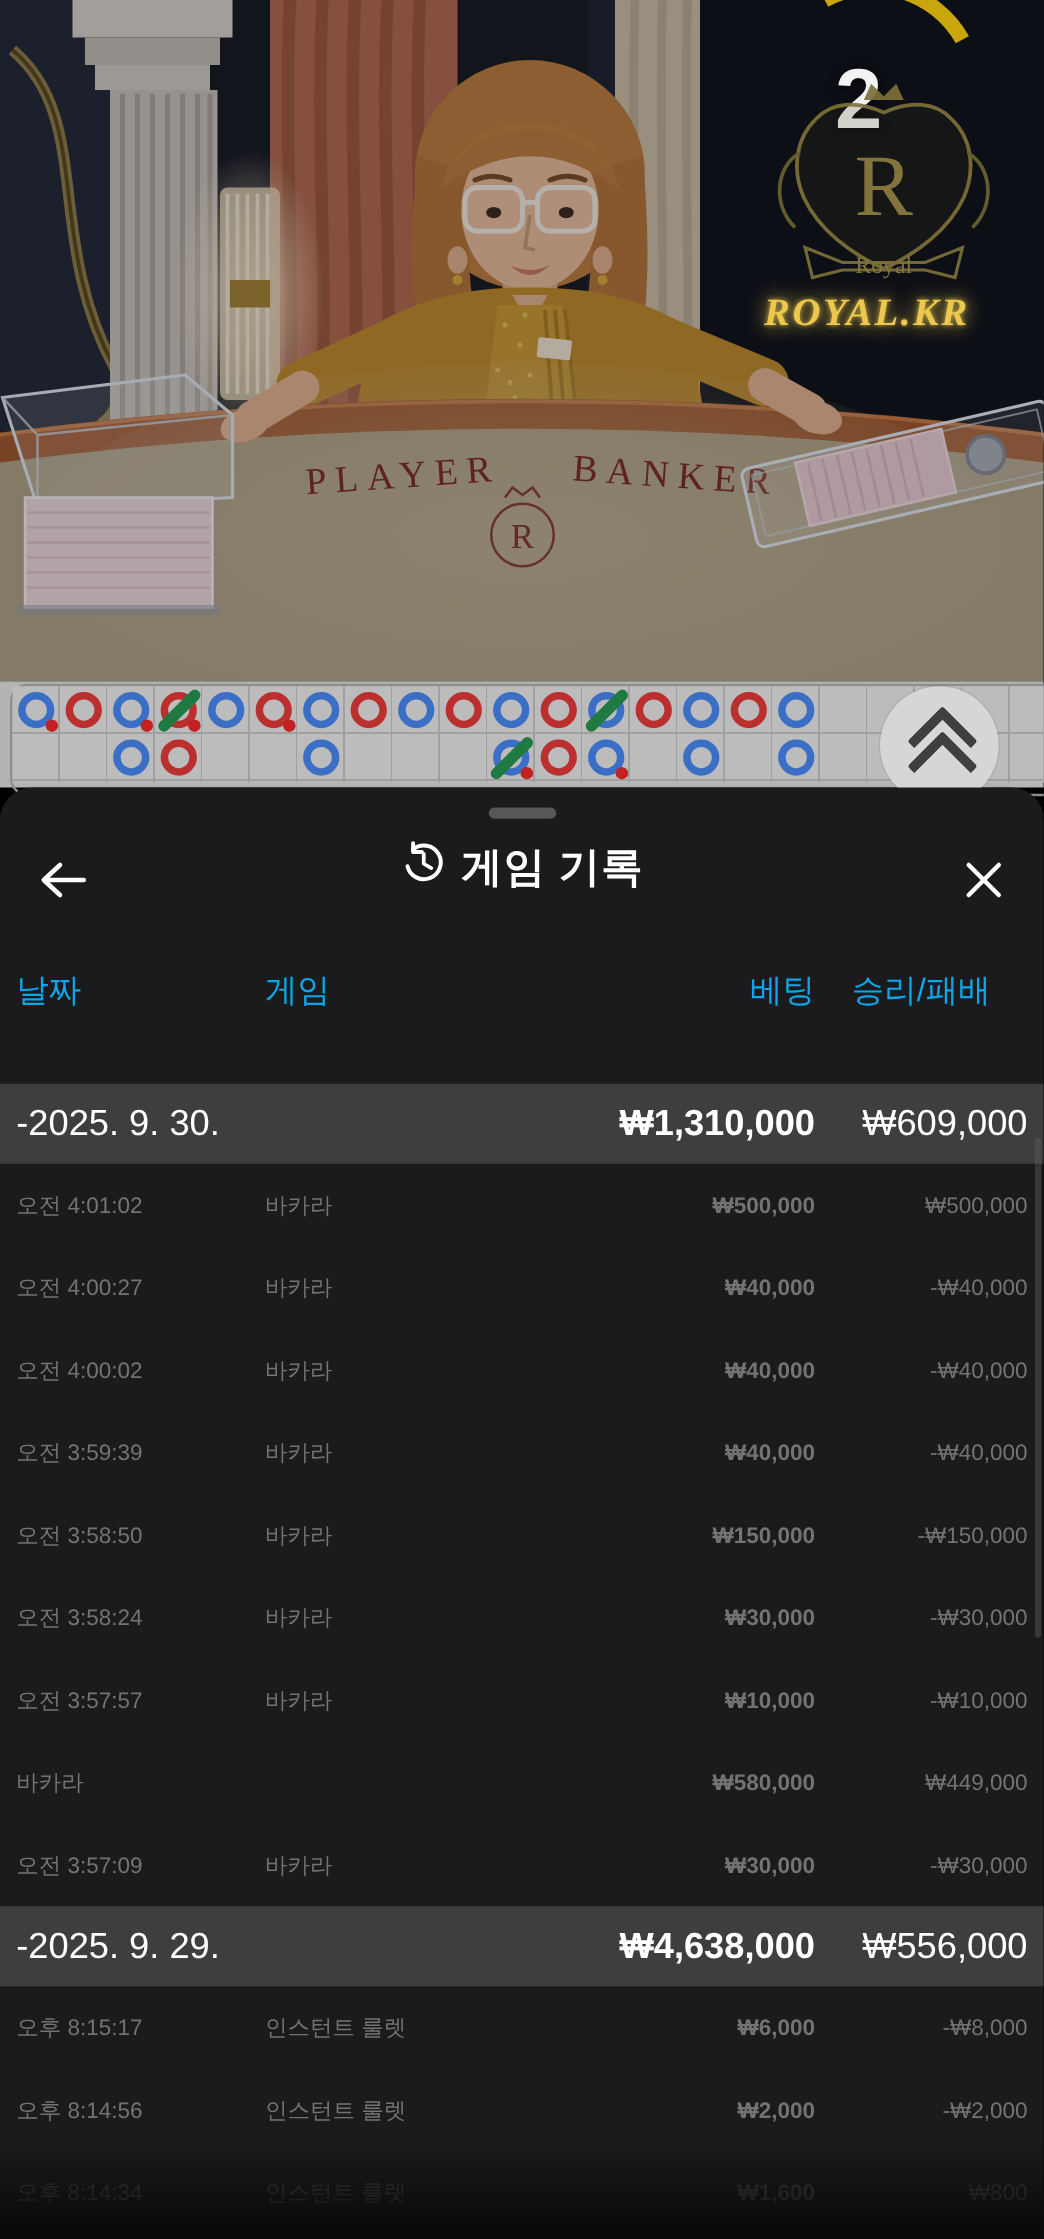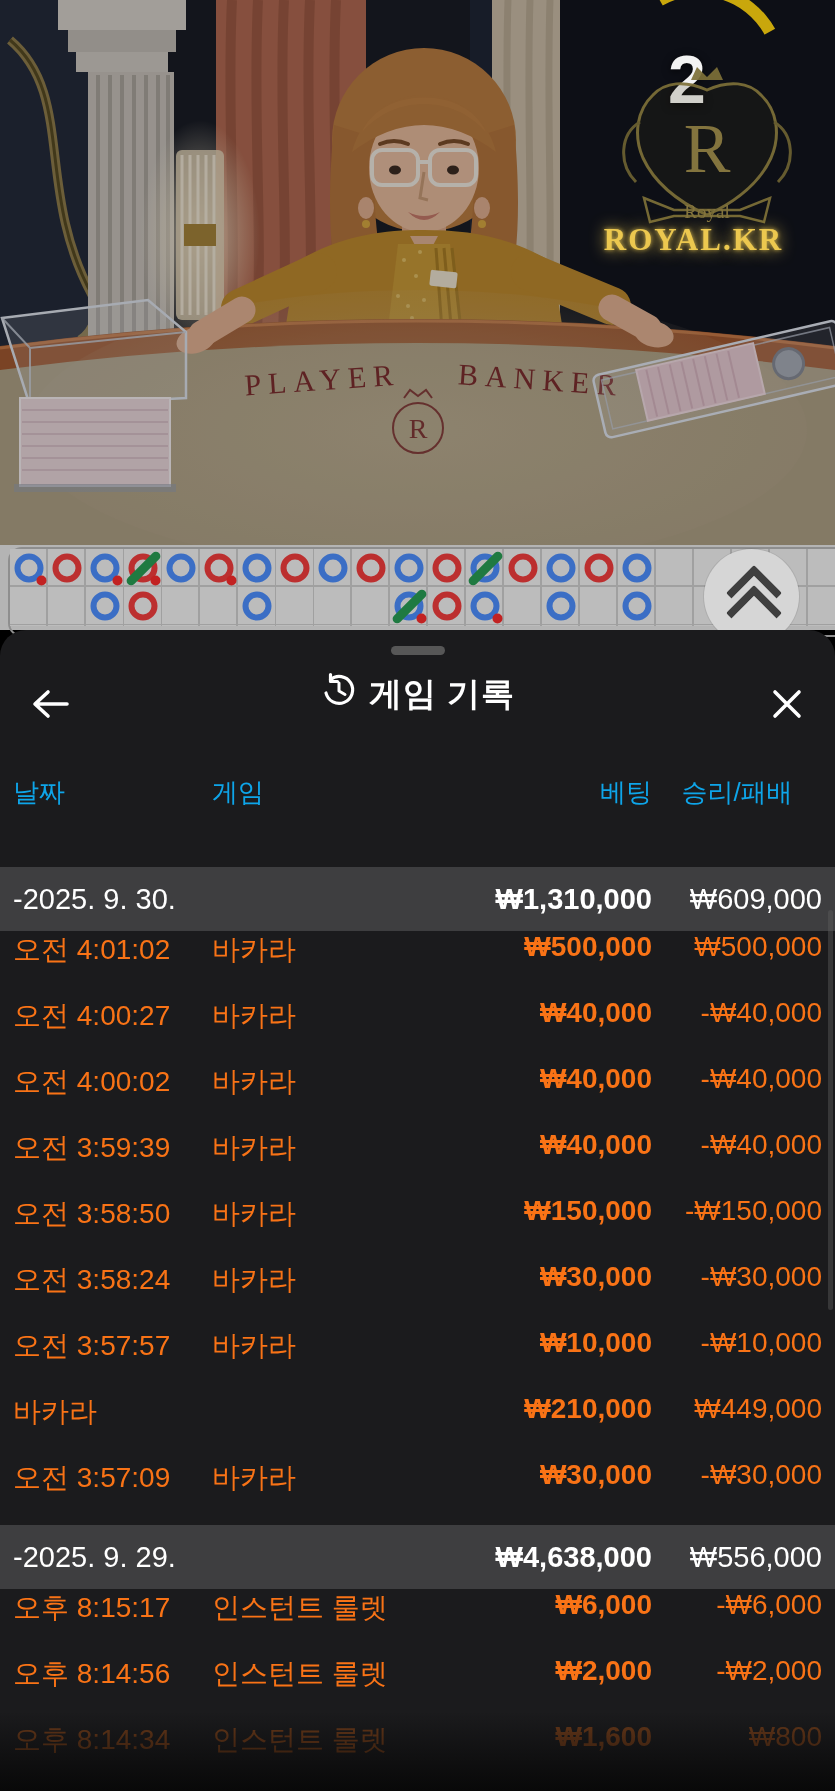--- a/index.html
+++ b/index.html
@@ -7,23 +7,23 @@
        font-family:"Liberation Sans",sans-serif;-webkit-font-smoothing:antialiased;}
 
   
   .video{position:absolute;left:0;top:0;width:835px;height:545px;overflow:hidden;background:#14161d;}
   .video .dim{position:absolute;inset:0;background:rgba(8,9,12,.26);pointer-events:none;}
   .timer-arc{position:absolute;left:612px;top:-16px;width:150px;height:150px;border-radius:50%;
              border:12px solid transparent;border-top-color:#c9a70c;transform:rotate(16deg);}
   .round-badge{position:absolute;left:668px;top:40px;font-size:68px;font-weight:700;color:#f3f3f3;
                text-shadow:0 2px 8px rgba(0,0,0,.7);}
   .crest{position:absolute;left:612px;top:60px;width:190px;height:175px;opacity:.92;}
-  .brand{position:absolute;left:556px;top:222px;width:275px;text-align:center;
+  .brand{position:absolute;left:556px;top:232px;width:275px;text-align:center;
          font-family:"Liberation Serif",serif;font-weight:700;font-size:31px;letter-spacing:2px;
-         color:#ecc84f;text-shadow:0 0 16px rgba(238,204,84,.9),0 0 4px rgba(238,204,84,.8);}
+         color:#ecc84f;text-shadow:0 0 16px rgba(238,204,84,.9),0 0 4px rgba(238,204,84,.8);font-style:italic;}
 
   
   .roadmap{position:absolute;left:0;top:545px;width:835px;height:85px;background:#b4b4b4;}
   .rm-panel{position:absolute;left:8px;top:2px;width:840px;height:86px;border:2px solid #8e8e8e;border-radius:14px;}
   .rm-grid{position:absolute;left:10px;top:4px;width:836px;height:77px;background:
       repeating-linear-gradient(to right,transparent 0 36.5px,#a0a0a0 36.5px 38px),
       repeating-linear-gradient(to bottom,transparent 0 36.5px,#a0a0a0 36.5px 38px),#bcbcbc;}
   .rm-cell{position:absolute;width:29px;height:29px;border-radius:50%;box-sizing:border-box;
            transform:translate(-50%,-50%);}
   .rm-cell.blue{border:6.5px solid #3b6ec5;}
@@ -49,22 +49,22 @@
   .title-wrap{position:absolute;left:0;top:0;width:100%;height:62px;display:flex;align-items:flex-start;justify-content:center;gap:13px;}
   .sheet-title{font-size:33px;font-weight:700;color:#ffffff;letter-spacing:1px;}
 
   .col-header{position:absolute;left:0;top:131px;width:100%;height:63px;display:flex;align-items:center;
               box-sizing:border-box;padding:0 13px;font-size:26px;color:#0ea5e9;}
   .c-date{width:199px;} .c-game{flex:1;} .c-bet{width:215px;text-align:right;} .c-win{width:170px;text-align:center;}
 
   .groups{position:absolute;left:0;top:194px;width:100%;margin-top:43px;}
   .group-row{height:64px;background:#3e3e40;display:flex;align-items:center;box-sizing:border-box;
              padding:0 13px;font-size:29px;color:#ffffff;}
-  .data-row{height:66px;display:flex;align-items:flex-start;box-sizing:border-box;padding:0 13px;
-            font-size:28px;color:#f97316;}
+  .data-row{height:66px;display:flex;align-items:center;box-sizing:border-box;padding:0 13px;
+            font-size:18px;color:#737373;}
   .data-row.faded{opacity:.35;}
   .cell-date{width:199px;white-space:nowrap;} .cell-game{flex:1;white-space:nowrap;}
   .cell-bet{width:215px;text-align:right;white-space:nowrap;font-weight:bold;} .cell-win{width:170px;text-align:right;white-space:nowrap;}
 
   .scrollbar{position:absolute;right:2px;top:280px;width:5px;height:400px;border-radius:3px;background:#5a5a5a;opacity:.45;}
   .bottom-fade{position:absolute;left:0;bottom:0;width:100%;height:80px;
                background:linear-gradient(to bottom,rgba(10,10,10,0),rgba(5,5,5,.85));pointer-events:none;}
 </style>
 </head>
 <body>
@@ -355,40 +355,40 @@
     <span class="cell-win">-₩30,000</span>
   </div>
       <div class="data-row">
     <span class="cell-date">오전 3:57:57</span>
     <span class="cell-game">바카라</span>
     <span class="cell-bet">₩10,000</span>
     <span class="cell-win">-₩10,000</span>
   </div>
       <div class="data-row">
     <span class="cell-game">바카라</span>
-    <span class="cell-bet">₩210,000</span>
+    <span class="cell-bet">₩580,000</span>
     <span class="cell-win">₩449,000</span>
   </div>
       <div class="data-row">
     <span class="cell-date">오전 3:57:09</span>
     <span class="cell-game">바카라</span>
     <span class="cell-bet">₩30,000</span>
     <span class="cell-win">-₩30,000</span>
   </div>
       <div class="group-row">
     <span class="cell-date">-2025. 9. 29.</span>
     <span class="cell-game"></span>
     <span class="cell-bet">₩4,638,000</span>
     <span class="cell-win">₩556,000</span>
   </div>
       <div class="data-row">
     <span class="cell-date">오후 8:15:17</span>
     <span class="cell-game">인스턴트 룰렛</span>
     <span class="cell-bet">₩6,000</span>
-    <span class="cell-win">-₩6,000</span>
+    <span class="cell-win">-₩8,000</span>
   </div>
       <div class="data-row">
     <span class="cell-date">오후 8:14:56</span>
     <span class="cell-game">인스턴트 룰렛</span>
     <span class="cell-bet">₩2,000</span>
     <span class="cell-win">-₩2,000</span>
   </div>
       <div class="data-row faded">
     <span class="cell-date">오후 8:14:34</span>
     <span class="cell-game">인스턴트 룰렛</span>

